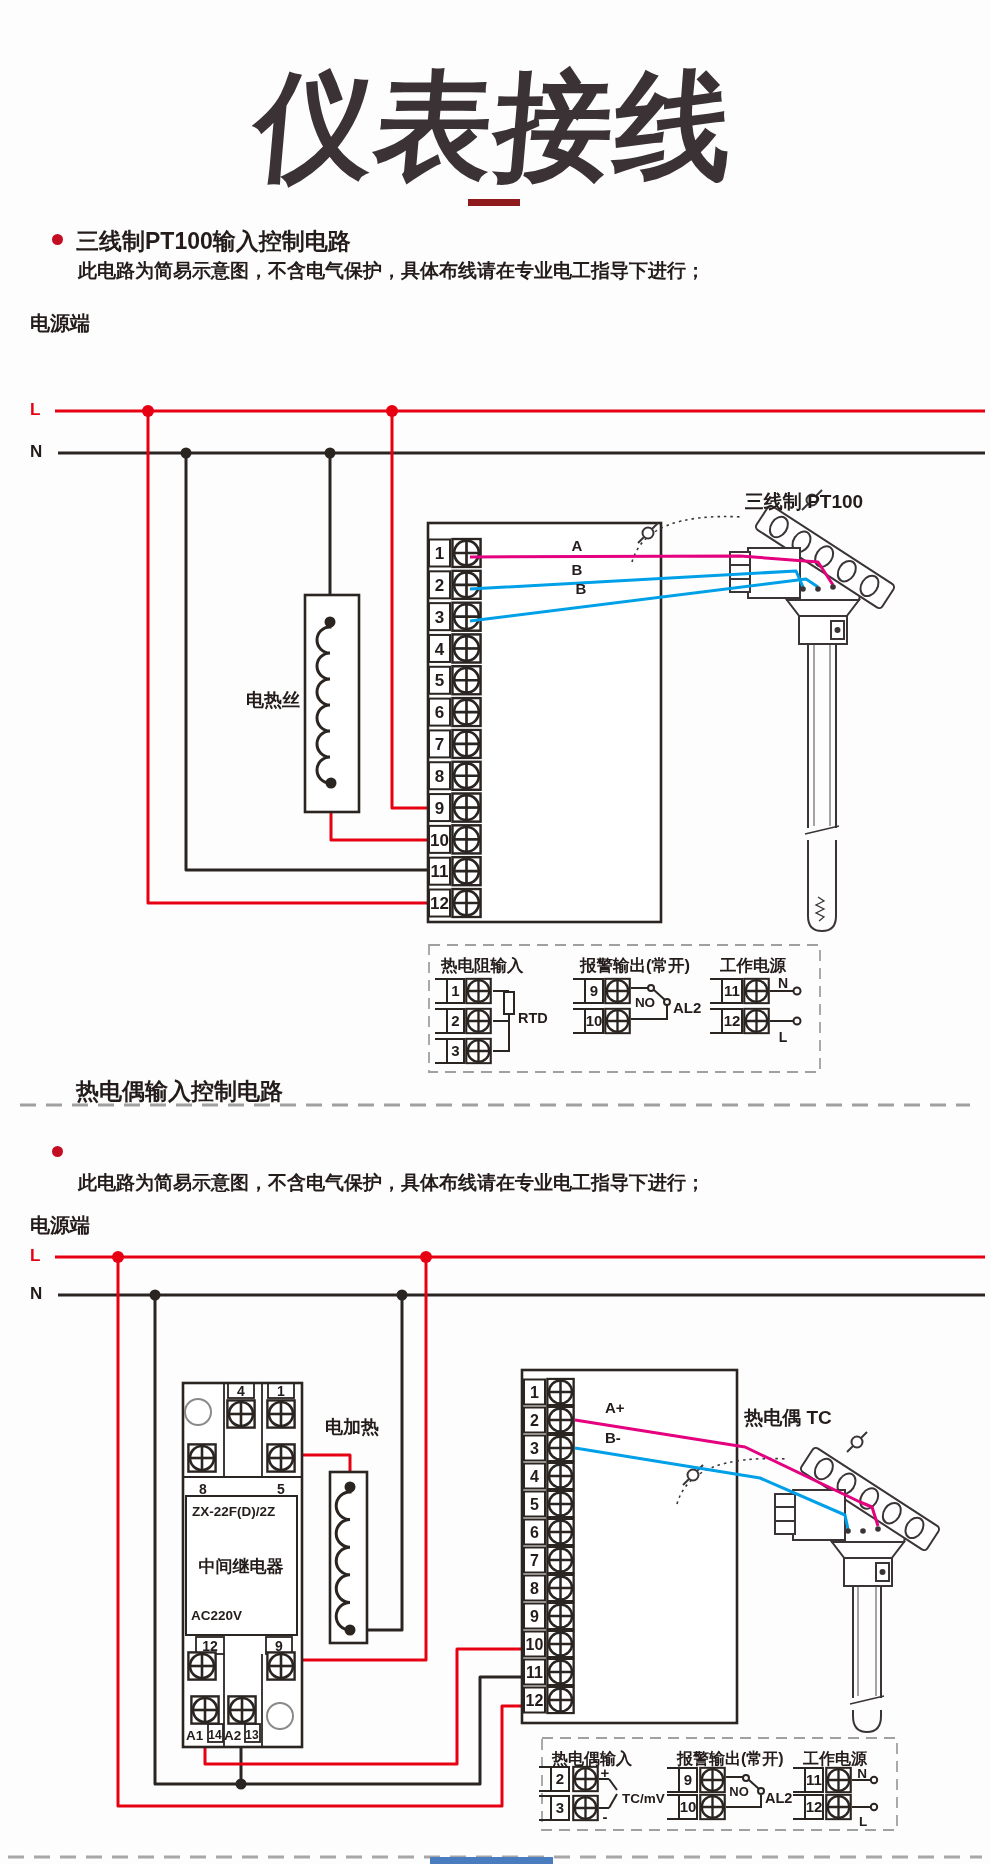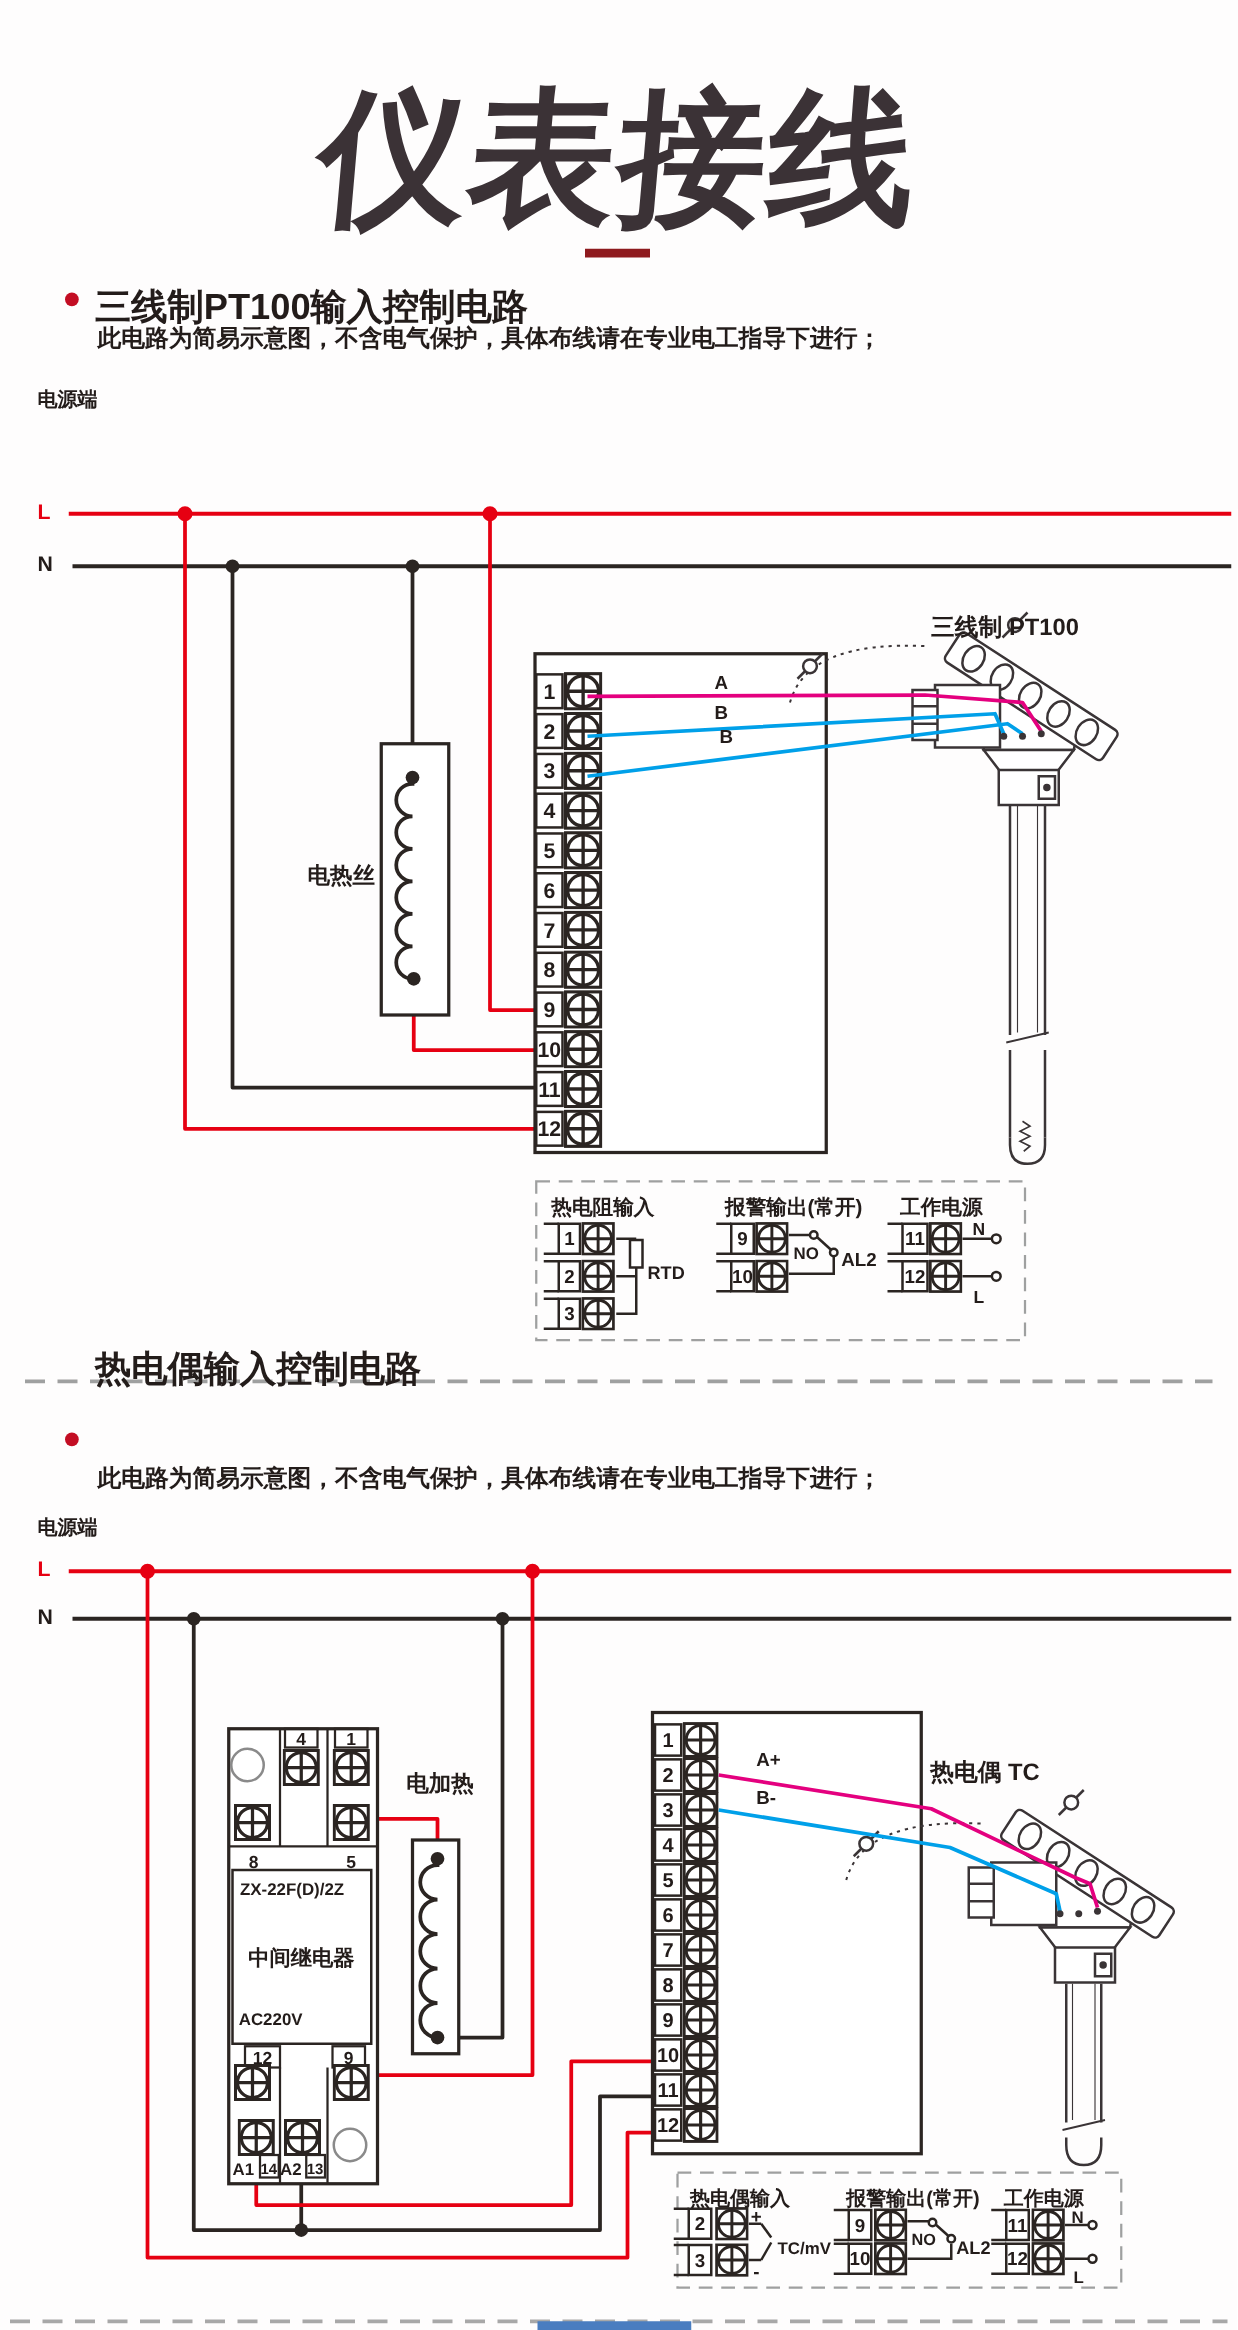--- a/index.html
+++ b/index.html
@@ -5,23 +5,23 @@
   html,body{margin:0;padding:0;background:#ffffff;}
   #stage{position:relative;width:990px;height:1864px;background:#fefdfd;overflow:hidden;
          font-family:"Liberation Sans",sans-serif;}
   svg{position:absolute;left:0;top:0;}
   .lbl{position:absolute;font-weight:bold;color:#231c1a;white-space:nowrap;
        font-family:"Liberation Sans",sans-serif;}
   #main-title{left:0;top:48px;width:990px;text-align:center;font-size:118px;
               letter-spacing:2px;color:#3b3236;transform:skewX(-5deg);}
   #title-dash{position:absolute;left:468px;top:199px;width:52px;height:7px;background:#8e1a1e;}
   .bullet{position:absolute;width:11px;height:11px;border-radius:50%;background:#c30d23;}
-  .sec-head{font-size:29px;}
+  .sec-head{font-size:23px;}
   .sec-note{font-size:19px;text-align:center;}
-  .pwr{font-size:16px;font-family:Liberation Mono, monospace;}
+  .pwr{font-size:20px;font-family:Liberation Mono, monospace;}
   .ln{font-size:17px;}
   .red{color:#e60012;}
   text{font-family:"Liberation Sans",sans-serif;font-weight:bold;fill:#231c1a;}
   .blue-bar{position:absolute;left:430px;top:1857px;width:123px;height:7px;background:#4a7dc0;}
 </style>
 </head>
 <body>
 
 <div id="stage">
 

